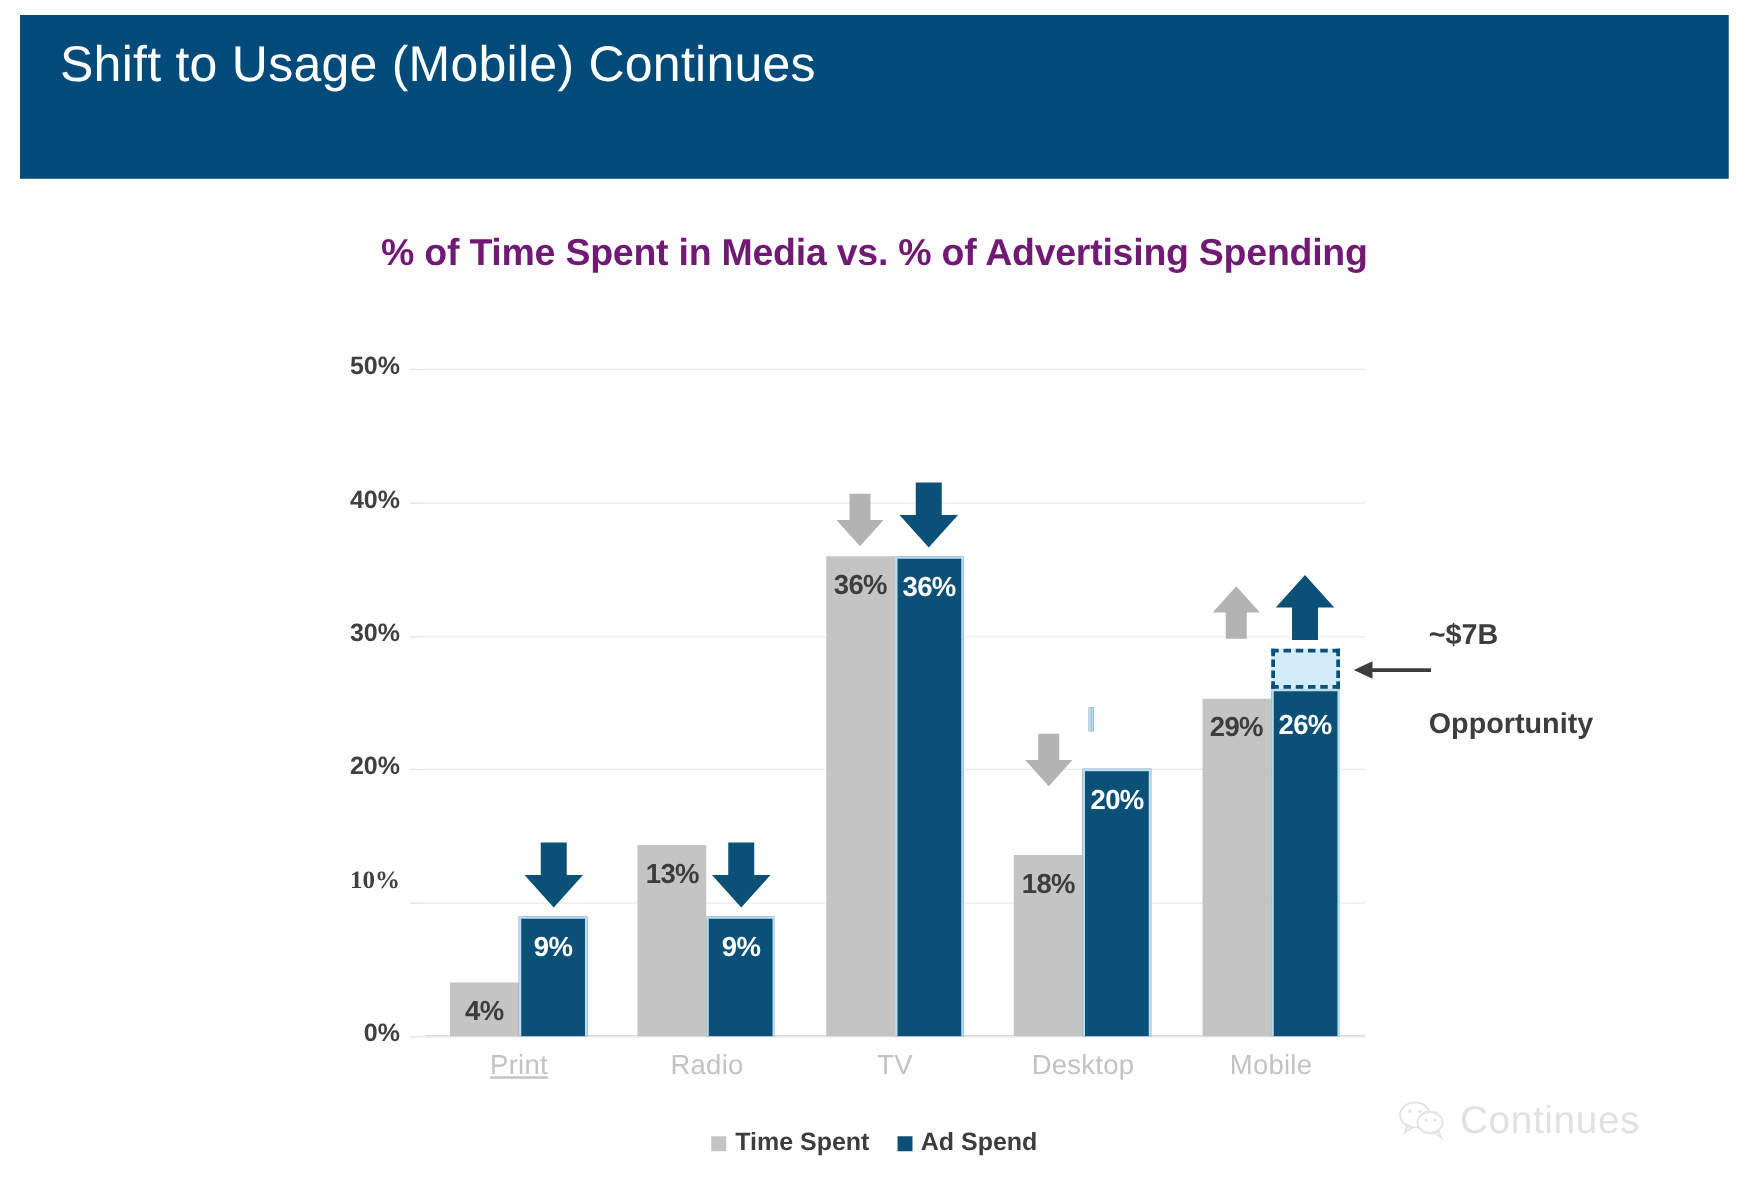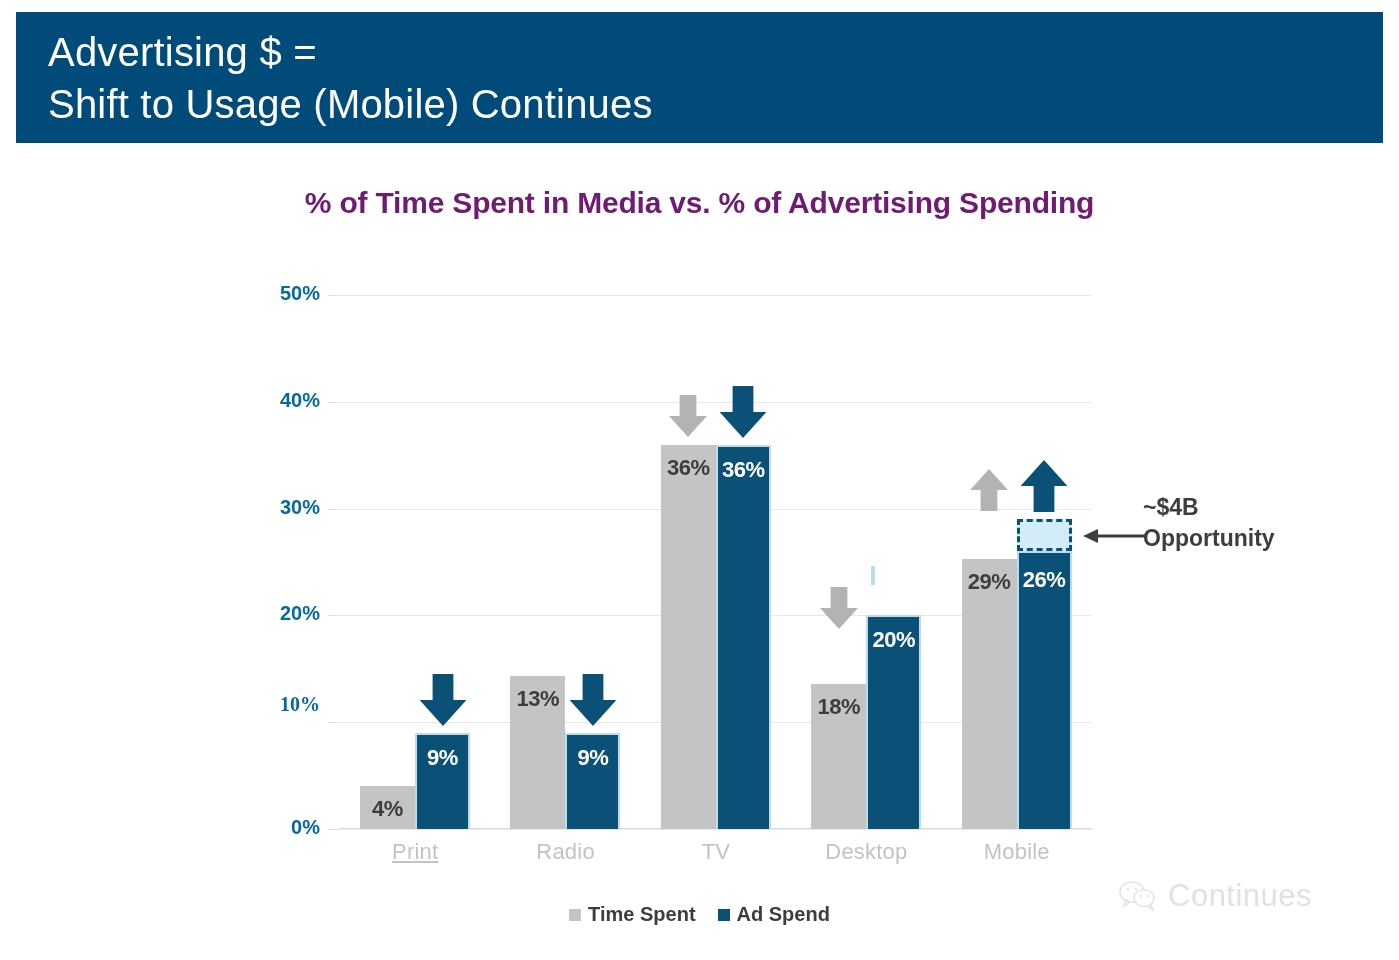--- a/index.html
+++ b/index.html
@@ -72,21 +72,21 @@
     width: 752px;
     height: 1px;
     background: #dcdcdc;
   }
   .ytick-wrap {
     position: absolute;
     left: 258px;
     width: 62px;
     text-align: right;
     font-size: 20px;
-    color: #0369a1;
+    color: #404040;
     font-weight: bold;
   }
   .ytick-dash {
     position: absolute;
     left: 328px;
     width: 12px;
     height: 1px;
     background: #e2e2e2;
   }
 
@@ -130,21 +130,21 @@
     position: absolute;
     left: 1143px;
     top: 492px;
     width: 230px;
     font-size: 23px;
     font-weight: bold;
     color: #3d3d3d;
     line-height: 31px;
   }
   .callout-l1 { display: block; }
-  .callout-l2 { display: block; }
+  .callout-l2 { display: block; margin-top: 40px; }
   .callout-arrow {
     position: absolute;
     left: 1083px;
     top: 528px;
     width: 62px;
     height: 16px;
   }
 
   
   .legend {
@@ -194,21 +194,20 @@
   .watermark-text {
     font-size: 31px;
     color: #c9c9c9;
     letter-spacing: 0.5px;
   }
 </style>
 </head>
 <body>
 
 <div class="banner">
-  <div class="banner-line">Advertising $ =</div>
   <div class="banner-line">Shift to Usage (Mobile) Continues</div>
 </div>
 
 <div class="chart-title">% of Time Spent in Media vs. % of Advertising Spending</div>
 
 <div id="yticks">
     <div class="ytick-wrap" style="top: 816px;">0%</div>
     <div class="ytick-dash" style="top: 829px;"></div>
     <div class="ytick-wrap" style="top: 693px; font-family: Liberation Serif, serif;">10%</div>
     <div class="ytick-dash" style="top: 722.2px;"></div>
@@ -300,21 +299,21 @@
     <div class="xlabel" style="left: 640.8px; width: 150.4px;">TV</div>
     <div class="xlabel" style="left: 791.2px; width: 150.4px;">Desktop</div>
     <div class="xlabel" style="left: 941.6px; width: 150.4px;">Mobile</div>
   </div>
 
 <svg class="callout-arrow" viewBox="0 0 62 16">
   <line x1="62" y1="8" x2="14" y2="8" stroke="#3d3d3d" stroke-width="3"></line>
   <polygon points="0,8 15,1 15,15" fill="#3d3d3d"></polygon>
 </svg>
 <div class="callout">
-  <span class="callout-l1">~$4B</span>
+  <span class="callout-l1">~$7B</span>
   <span class="callout-l2">Opportunity</span>
 </div>
 
 <div class="legend">
   <div class="legend-item">
     <span class="legend-swatch" style="background:#c4c4c4"></span>
     <span>Time Spent</span>
   </div>
   <div class="legend-item">
     <span class="legend-swatch" style="background:#0b5077"></span>

